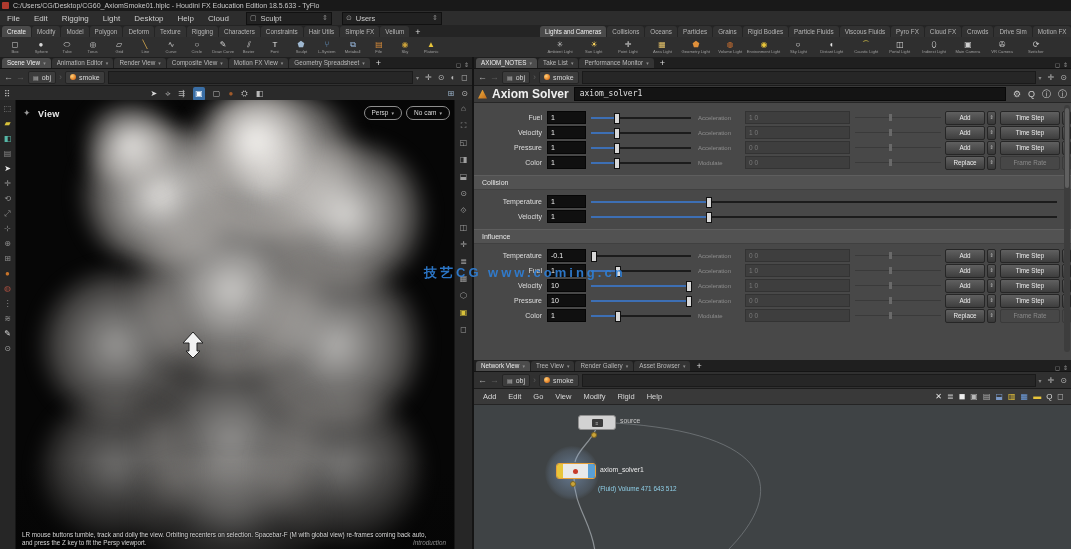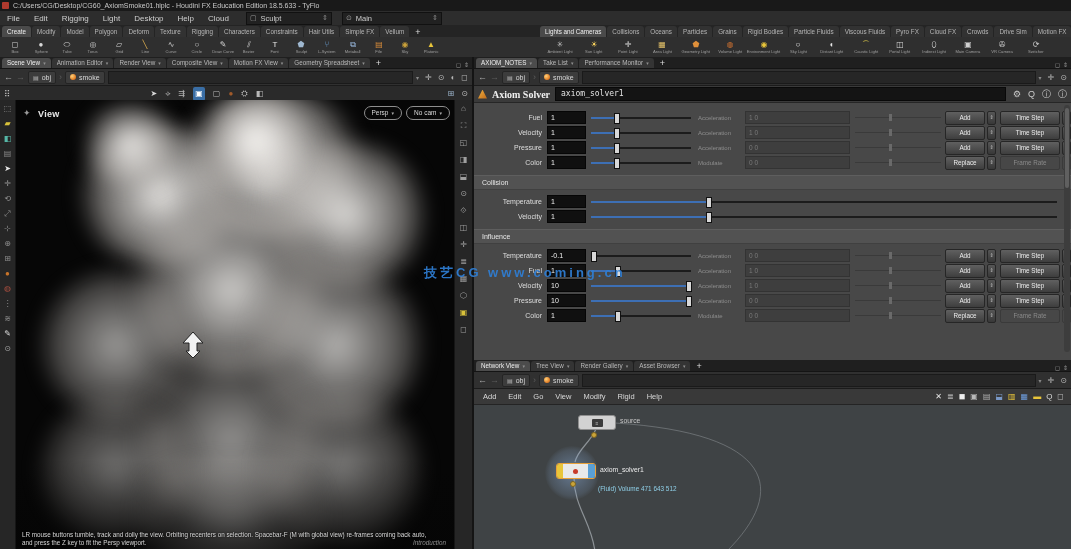--- a/index.html
+++ b/index.html
@@ -66,21 +66,21 @@
   #floorfade{position:absolute;left:0;bottom:0;width:100%;height:90px;background:linear-gradient(rgba(5,5,5,0),rgba(5,5,5,.55));}
   #handle-arrow{position:absolute;left:166px;top:232px;}
   #hint1{position:absolute;left:6px;bottom:11px;color:#d8d8d8;font-size:6.3px;white-space:nowrap;text-shadow:0 0 2px #000;}
   #hint2{position:absolute;left:6px;bottom:3px;color:#d8d8d8;font-size:6.3px;text-shadow:0 0 2px #000;}
   #hintright{position:absolute;right:8px;bottom:3px;color:#8f8f8f;font-size:6.3px;font-style:italic;}
   
   #divider{position:absolute;left:472px;top:57px;width:2px;height:492px;background:#141414;}
   #parampane{position:absolute;left:474px;top:57px;width:597px;height:303px;background:#484848;display:flex;flex-direction:column;}
   #pheader{height:16px;background:#3a3a3a;display:flex;align-items:center;gap:5px;padding:0 4px;border-bottom:1px solid #262626;}
   #ptypeicon{width:9px;height:9px;background:linear-gradient(135deg,#f0b040,#c06a18);clip-path:polygon(50% 0,100% 100%,0 100%);}
-  #ptypelabel{color:#f0f0f0;font-size:10px;font-weight:bold;white-space:nowrap;font-family:Liberation Serif, serif;}
+  #ptypelabel{color:#f0f0f0;font-size:12px;font-weight:bold;white-space:nowrap;}
   #pnamefield{flex:1;height:12px;background:#141414;border:1px solid #090909;color:#e2e2e2;font-size:8px;line-height:12px;
     padding-left:5px;font-family:"DejaVu Sans Mono",monospace;}
   .phicon{color:#c9c9c9;font-size:9px;margin-left:2px;}
   #pbody{flex:1;position:relative;padding-top:7px;overflow:hidden;}
   #pscroll{position:absolute;right:1px;top:2px;width:6px;height:96%;background:#3d3d3d;border-radius:3px;}
   #pscroll .thumb{position:absolute;left:1px;top:3px;width:4px;height:80px;background:#606060;border-radius:2px;}
   .psection{height:13px;background:#525252;border-top:1px solid #5e5e5e;border-bottom:1px solid #404040;color:#e6e6e6;
     font-size:7px;line-height:13px;padding-left:8px;margin:5px 0 4px 0;}
   .prow{height:15px;display:flex;align-items:center;padding-left:2px;}
   .plabel{width:66px;text-align:right;color:#dedede;font-size:7px;padding-right:5px;white-space:nowrap;}
@@ -143,21 +143,21 @@
       <span class="menu-item">Help</span>
       <span class="menu-item">Cloud</span>
     </span>
   <span class="topbox" style="width:78px;">
       <span class="bxicon">▢</span>
       <span>Sculpt</span>
       <span class="spin">⇕</span>
     </span>
   <span class="topbox" style="width:92px;">
       <span class="bxicon">⊙</span>
-      <span>Main</span>
+      <span>Users</span>
       <span class="spin">⇕</span>
     </span>
 </div>
 
 <div id="shelftabs">
   <div id="shelftabs-left" class="shelftab-group" style="left:2px;">
       <span class="shelftab active">Create</span>
       <span class="shelftab">Modify</span>
       <span class="shelftab">Model</span>
       <span class="shelftab">Polygon</span>

